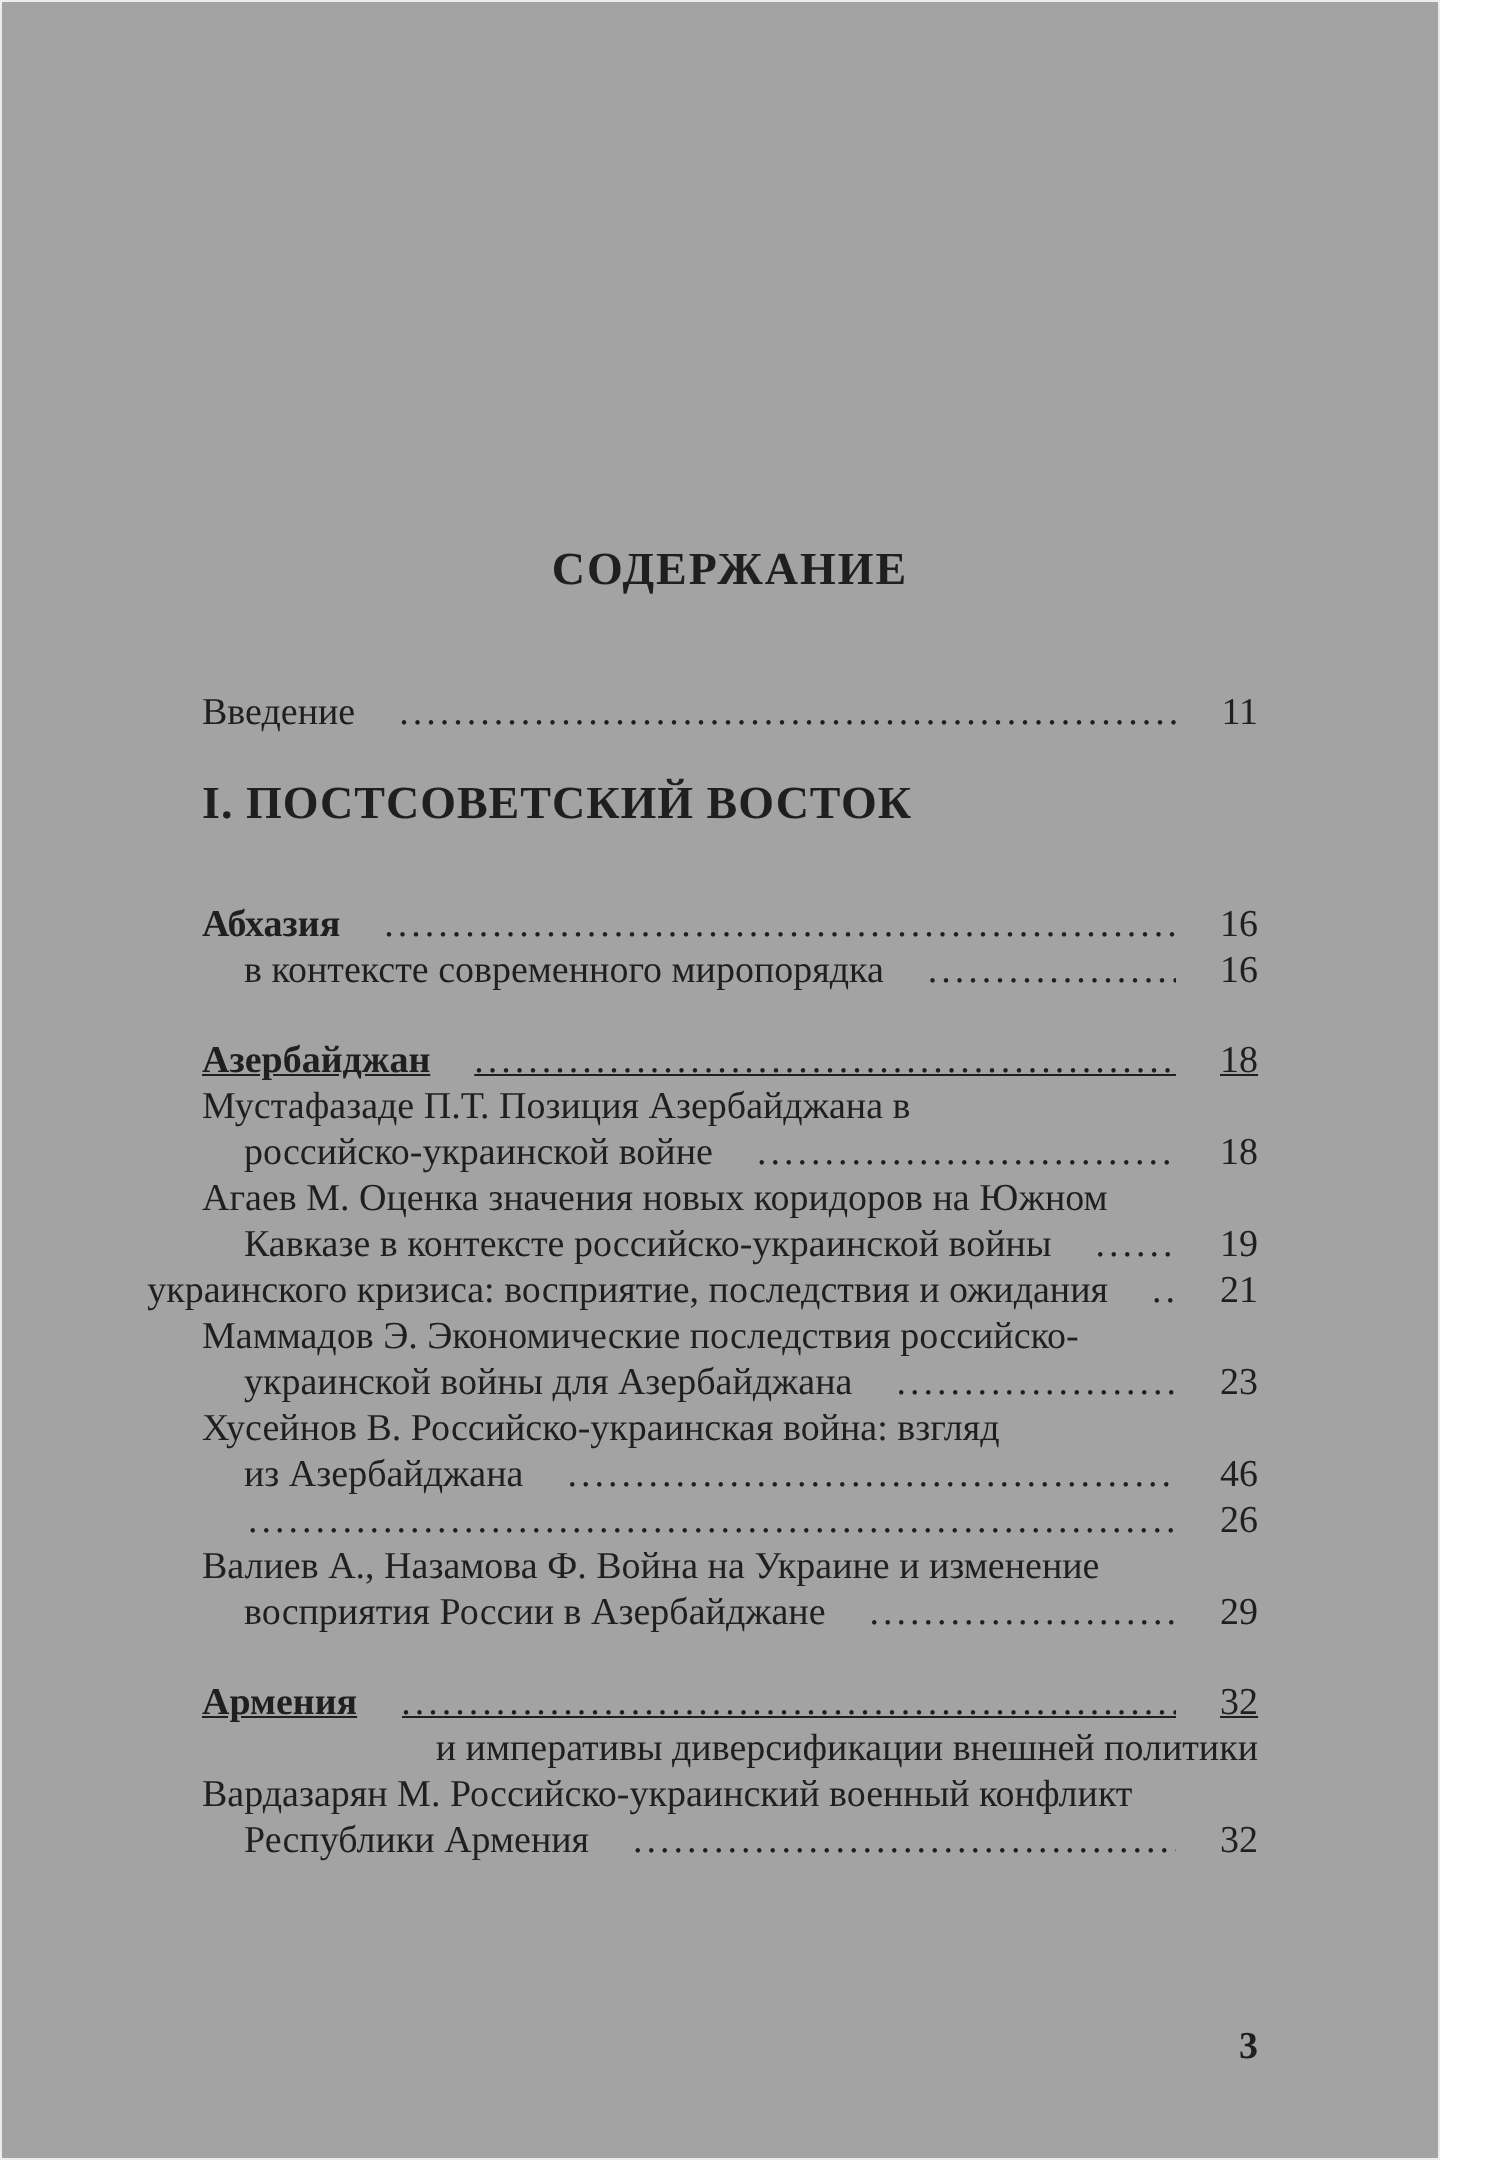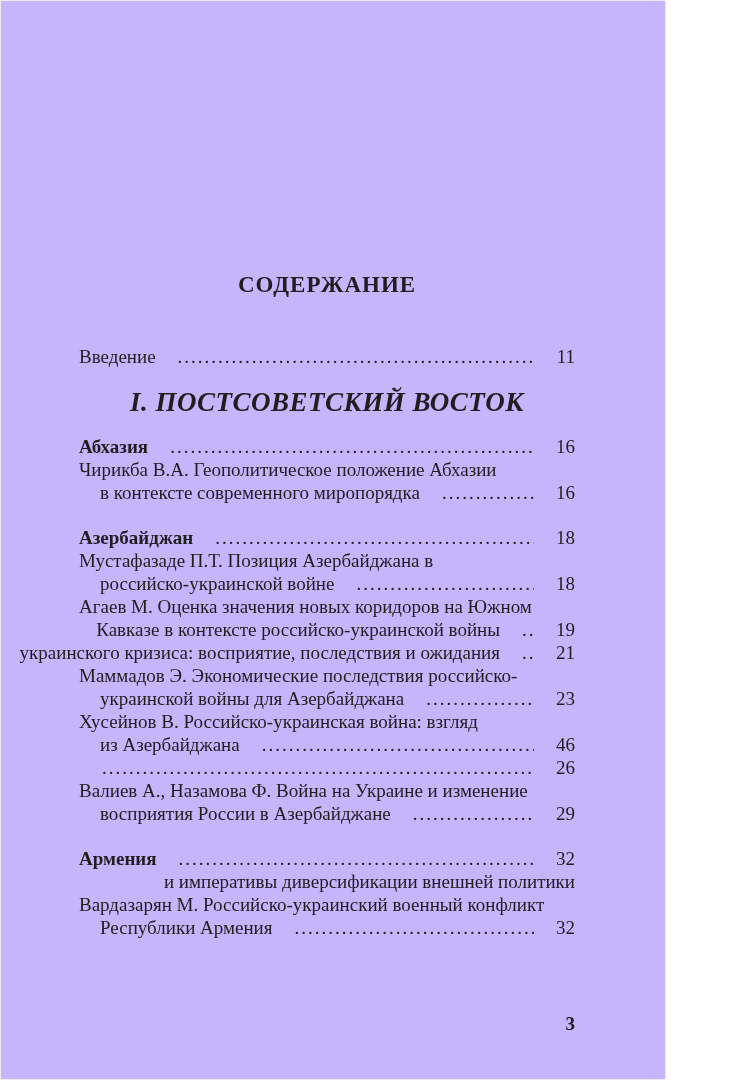--- a/index.html
+++ b/index.html
@@ -2,62 +2,61 @@
 <html><head>
 <meta charset="utf-8">
 <style>
   html, body {
     margin: 0;
     padding: 0;
     background: #ffffff;
   }
   .sheet {
     position: relative;
-    width: 666px;
+    width: 720px;
     height: 1080px;
     box-sizing: border-box;
-    padding: 0 90px 0 78px;
+    padding: 0 90px 0 100px;
     border: 1px solid #ececec;
-    background: #c4b5fd;
+    background: #a3a3a3;
     font-family: "Liberation Serif", "DejaVu Serif", serif;
     color: #1f1f1f;
     overflow: hidden;
   }
   .doc-title {
     margin: 270px 0 0 0;
     font-size: 23px;
     line-height: 28px;
     font-weight: bold;
     text-align: center;
     letter-spacing: 1px;
   }
   .section-heading {
     margin: 21px 0 0 0;
-    font-size: 27px;
+    font-size: 23px;
     line-height: 26px;
     font-weight: bold;
-    text-align: center;
     letter-spacing: 0.5px;
-    font-style: italic;
   }
   .toc-intro {
     margin-top: 46px;
   }
   .toc-list {
-    margin-top: 20px;
+    margin-top: 36px;
   }
   .toc-line {
     display: flex;
     align-items: baseline;
     font-size: 19px;
     line-height: 23px;
     gap: 20px;
   }
   .toc-line.group-start {
     margin-top: 22px;
+    text-decoration: underline;
   }
   .toc-line.indent {
     padding-left: 21px;
     justify-content: flex-end;
   }
   .toc-line.bold .t {
     font-weight: bold;
   }
   .t {
     flex: 0 1 auto;
@@ -101,24 +100,20 @@
   </div>
 
   <h2 class="section-heading">I. ПОСТСОВЕТСКИЙ ВОСТОК</h2>
 
   <div class="toc-list" id="toc-list">
       <div class="toc-line bold">
     <span class="t">Абхазия</span>
     <span class="dots"></span>
     <span class="pg">16</span>
   </div>
-      <div class="toc-line">
-    <span class="t">Чирикба В.А. Геополитическое положение Абхазии</span>
-
-  </div>
       <div class="toc-line indent">
     <span class="t">в контексте современного миропорядка</span>
     <span class="dots"></span>
     <span class="pg">16</span>
   </div>
       <div class="toc-line bold group-start">
     <span class="t">Азербайджан</span>
     <span class="dots"></span>
     <span class="pg">18</span>
   </div>

